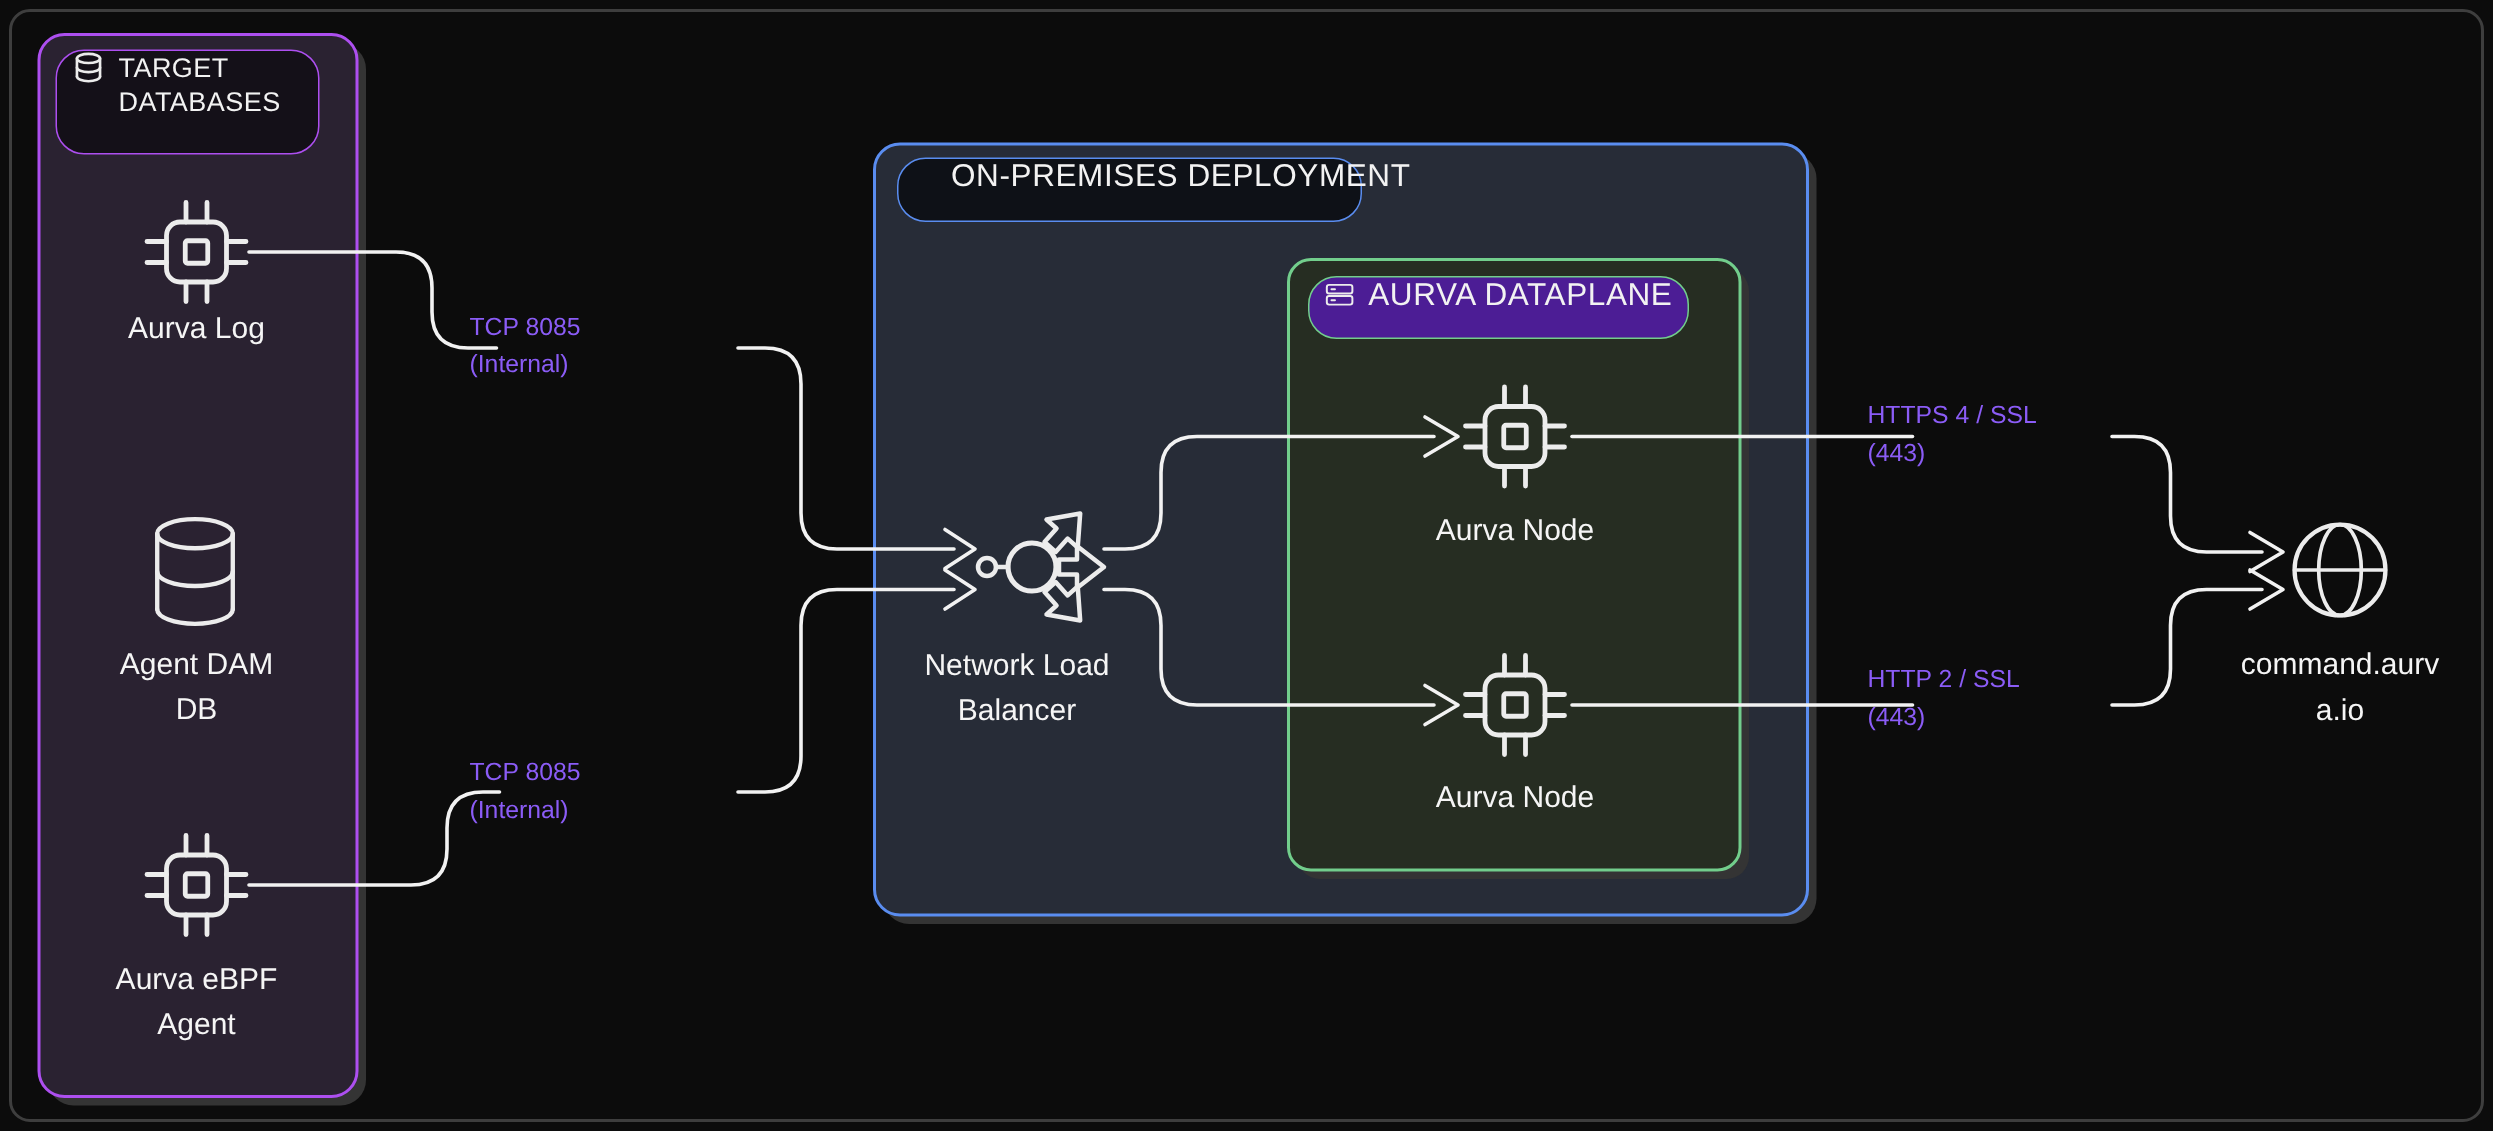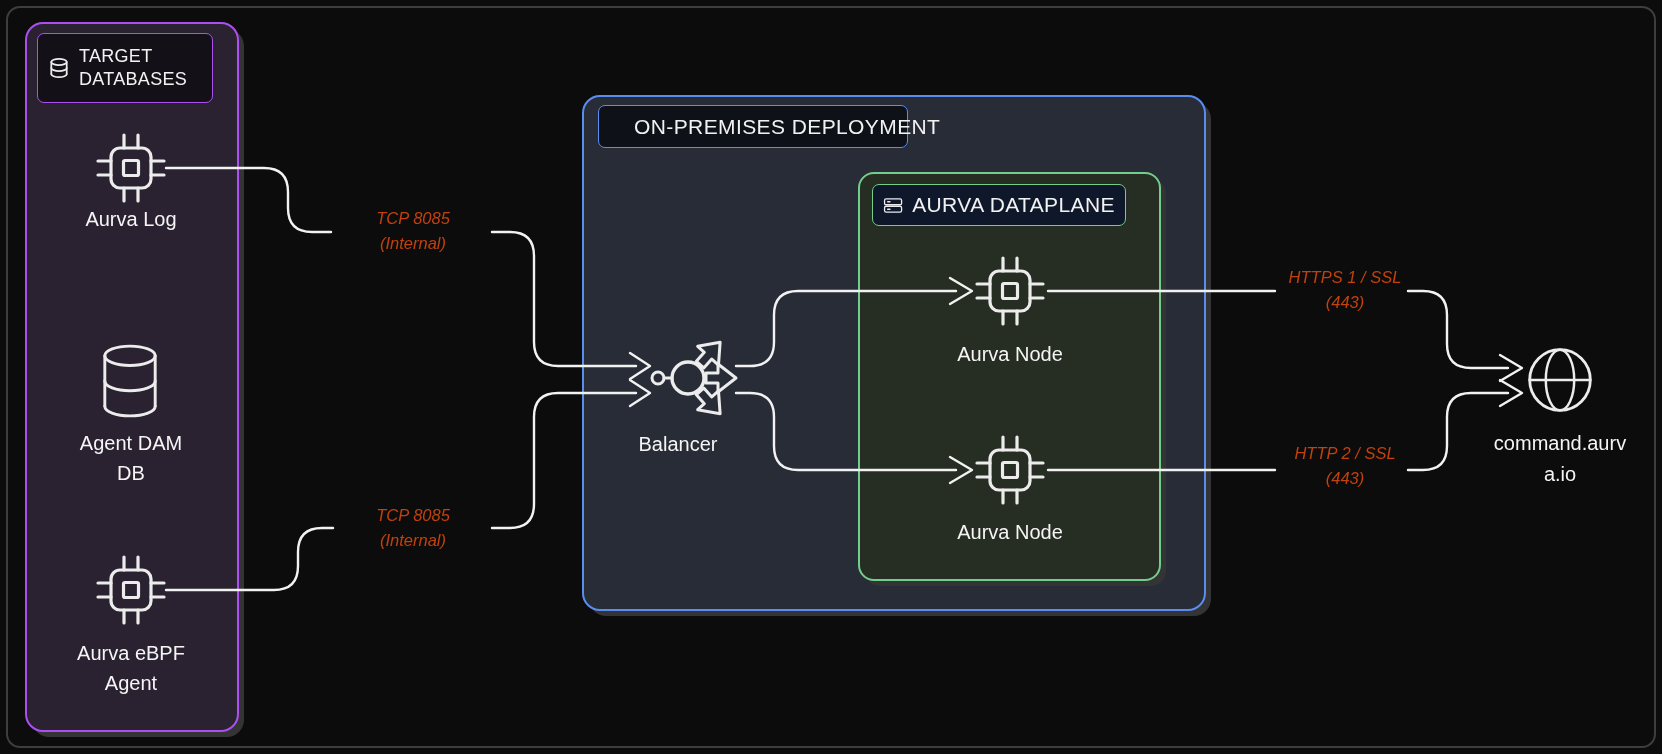--- a/index.html
+++ b/index.html
@@ -11,32 +11,32 @@
   }
   .frame{
     position:absolute;left:6px;top:6px;right:6px;bottom:6px;
     border:2px solid #3e3e3e;border-radius:14px;pointer-events:none;
   }
   .container{position:absolute;border-radius:18px;box-shadow:6px 6px 0 -1px #343434;}
   .container.purple{left:25px;top:22px;width:210px;height:706px;border:2.5px solid #ad4ff0;background:#2a2231;}
   .container.blue{left:582px;top:95px;width:620px;height:512px;border:2.5px solid #5a8df0;background:#272c37;}
   .container.green{left:858px;top:172px;width:299px;height:405px;border:2.5px solid #72ce8c;background:#262d22;border-radius:16px;}
   .header-box{
-    position:absolute;display:flex;align-items:center;gap:9px;
-    border-radius:7px;box-sizing:border-box;padding:0 10px;
+    position:absolute;display:flex;gap:9px;
+    border-radius:19px;box-sizing:border-box;padding:0 10px;
   }
   .header-box.purple{left:37px;top:33px;width:176px;height:70px;border:1.5px solid #ad4ff0;background:#141018;}
   .header-box.blue{left:598px;top:105px;width:310px;height:43px;border:1.5px solid #5a8df0;background:#0e1117;padding-left:26px;}
-  .header-box.green{left:872px;top:184px;width:254px;height:42px;border:1.5px solid #72ce8c;background:#0f172a;}
+  .header-box.green{left:872px;top:184px;width:254px;height:42px;border:1.5px solid #72ce8c;background:#4c1d95;}
   .header-title{font-size:21px;letter-spacing:.4px;white-space:nowrap;color:#f2f2f2;}
   .header-title.two-line{font-size:18px;line-height:23px;white-space:normal;letter-spacing:.3px;}
   .icon-svg{display:block;}
   .node-icon{position:absolute;}
   .node-label{position:absolute;text-align:center;font-size:20px;line-height:30px;color:#f5f5f5;}
-  .conn-label{position:absolute;text-align:center;font-size:16.5px;line-height:25px;color:#c2410c;font-style:italic;}
+  .conn-label{position:absolute;text-align:left;font-size:16.5px;line-height:25px;color:#8b5cf6;}
   .overlay{position:absolute;left:0;top:0;pointer-events:none;}
 </style>
 </head>
 <body>
 
 <div class="canvas">
 
   <svg width="0" height="0" style="position:absolute" aria-hidden="true">
     <defs>
       <symbol id="sym-chip" viewBox="0 0 76 76">
@@ -163,39 +163,40 @@
   </div>
   <div class="node-label" style="left:38px;top:428px;width:186px">
     <div>Agent DAM</div>
     <div>DB</div>
   </div>
   <div class="node-label" style="left:38px;top:638px;width:186px">
     <div>Aurva eBPF</div>
     <div>Agent</div>
   </div>
   <div class="node-label" style="left:583px;top:429px;width:190px">
+    <div>Network Load</div>
     <div>Balancer</div>
   </div>
   <div class="node-label" style="left:925px;top:339px;width:170px">Aurva Node</div>
   <div class="node-label" style="left:925px;top:517px;width:170px">Aurva Node</div>
   <div class="node-label" style="left:1482px;top:428px;width:156px;line-height:31px">
     <div>command.aurv</div>
     <div>a.io</div>
   </div>
 
   <div class="conn-label" style="left:313px;top:206px;width:200px">
     <div>TCP 8085</div>
     <div>(Internal)</div>
   </div>
   <div class="conn-label" style="left:313px;top:503px;width:200px">
     <div>TCP 8085</div>
     <div>(Internal)</div>
   </div>
   <div class="conn-label" style="left:1245px;top:265px;width:200px">
-    <div>HTTPS 1 / SSL</div>
+    <div>HTTPS 4 / SSL</div>
     <div>(443)</div>
   </div>
   <div class="conn-label" style="left:1245px;top:441px;width:200px">
     <div>HTTP 2 / SSL</div>
     <div>(443)</div>
   </div>
 
   <div class="frame"></div>
 </div>
 

